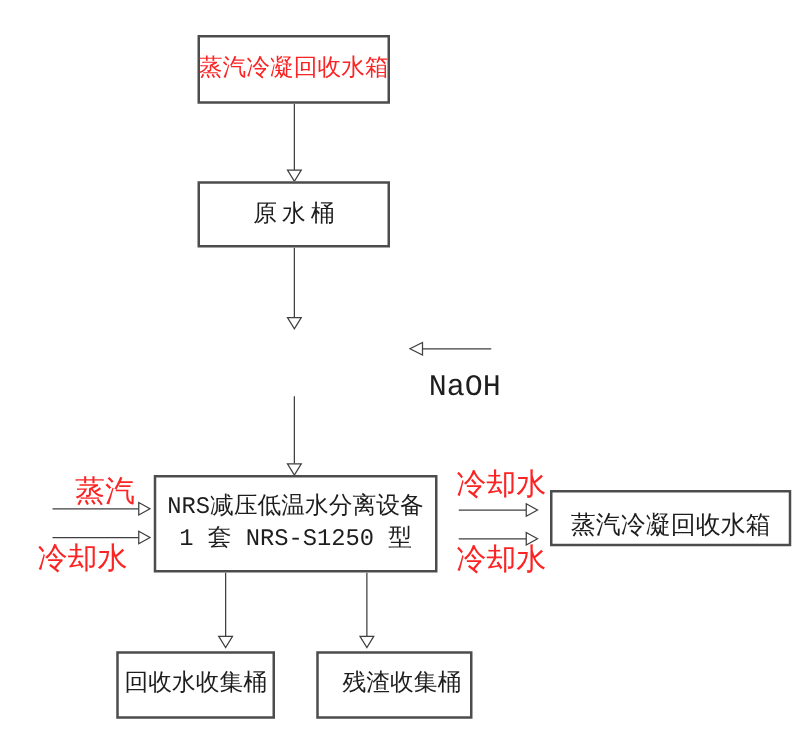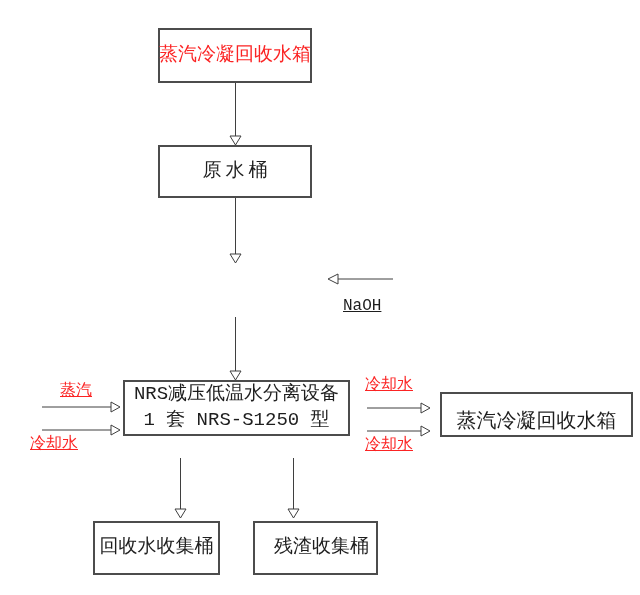--- a/index.html
+++ b/index.html
@@ -36,32 +36,31 @@
     justify-content: center;
     text-align: center;
     color: #1e1e1e;
     font-size: 19px;
     line-height: 1.35;
     white-space: nowrap;
   }
   .box-waste        { left: 158px; top: 28px;  width: 154px; height: 55px; }
   .box-raw          { left: 158px; top: 145px; width: 154px; height: 53px; }
   .box-ph           { left: 158px; top: 263px; width: 154px; height: 54px; }
-  .box-main         { left: 123px; top: 380px; width: 227px; height: 56px; }
+  .box-main         { left: 123px; top: 380px; width: 227px; height: 78px; }
   .box-condensate   { left: 440px; top: 392px; width: 193px; height: 45px; font-size: 20px; justify-content: flex-end; }
   .box-recovered    { left: 93px;  top: 521px; width: 127px; height: 54px; }
   .box-residue      { left: 253px; top: 521px; width: 125px; height: 54px; padding-left: 12px; }
   .red-text { color: #fb2424; }
-  .ls-wide  { letter-spacing: 4px; text-indent: 4px; }
+  .ls-wide  { letter-spacing: 4px; text-indent: 4px; font-family: Liberation Serif, serif; }
   .stream-label {
     position: absolute;
-    font-size: 16px;
+    font-size: 24px;
     white-space: nowrap;
     line-height: 1.1;
-    text-decoration: underline;
   }
   .lbl-naoh            { left: 343px; top: 298px; color: #1e1e1e; }
   .lbl-steam-in        { left: 60px;  top: 383px; }
   .lbl-cooling-in      { left: 30px;  top: 436px; }
   .lbl-cooling-out-top { left: 365px; top: 377px; }
   .lbl-cooling-out-bot { left: 365px; top: 437px; }
 </style>
 </head>
 <body>
 

